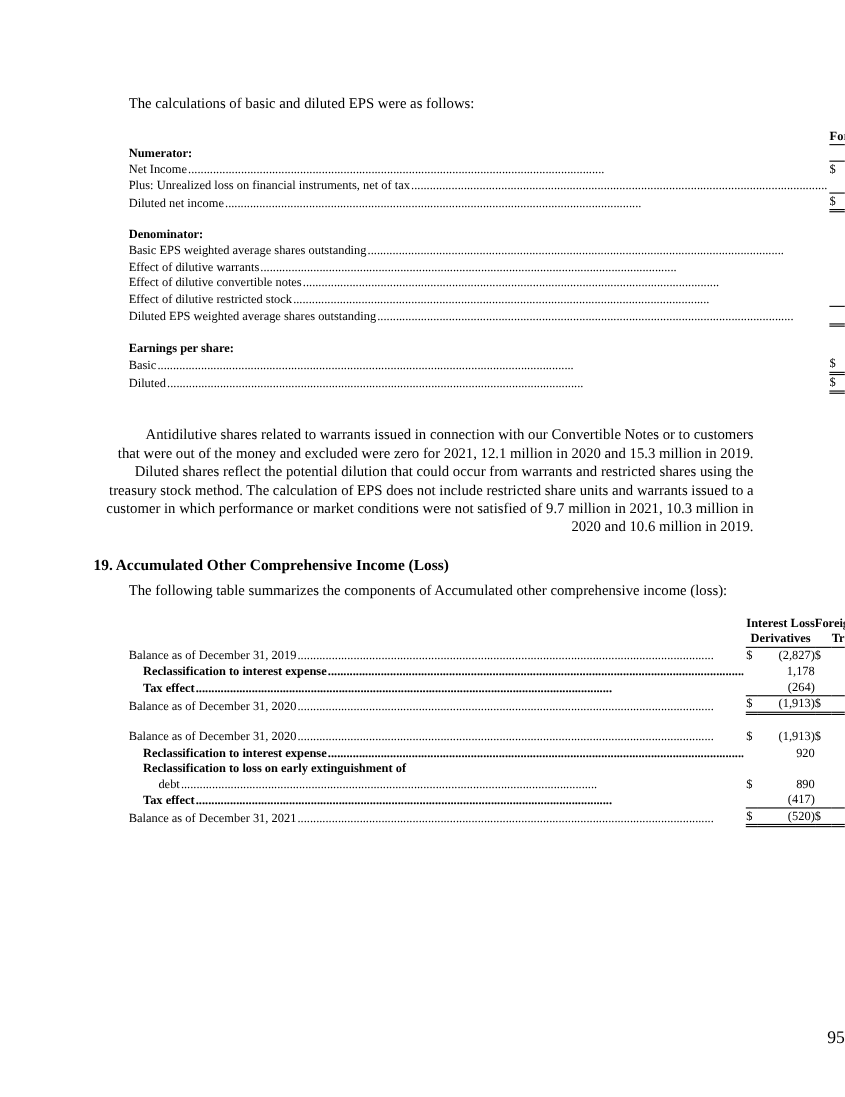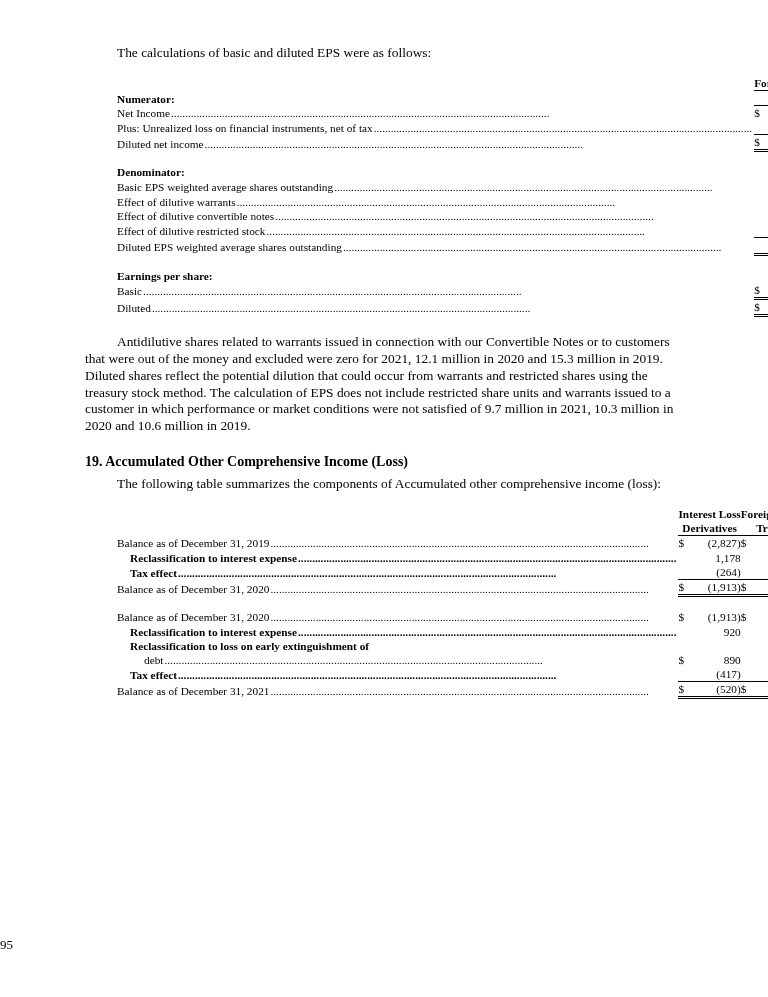--- a/index.html
+++ b/index.html
@@ -1,23 +1,23 @@
 <!DOCTYPE html>
 <html><head>
 <meta charset="utf-8">
 <style>
   * { margin:0; padding:0; box-sizing:border-box; }
   html, body { background:#ffffff; }
   body {
     width:768px; height:997px; position:relative; overflow:hidden;
     font-family:"Liberation Serif", serif; color:#000;
   }
-  .page { position:relative; width:768px; height:997px; padding:45px 83px 0 85px; }
+  .page { position:relative; width:768px; height:997px; padding:86px 83px 0 85px; }
   .para { font-size:13.4px; line-height:1.26; text-indent:32px; }
-  .para2 { margin-top:17px; }
+  .para2 { margin-top:29px;text-align:right; }
   .para3 { margin-top:6px; }
   .heading { font-size:14px; font-weight:bold; margin-top:19px; }
 
   table { border-collapse:collapse; table-layout:fixed; }
   td {
     font-size:11.3px; line-height:1.25; vertical-align:bottom;
     padding:0; height:14.6px; white-space:nowrap;
   }
   .t1 { margin:14px 0 0 32px; }
   .t2 { margin:14px 0 0 32px; }
@@ -25,21 +25,21 @@
   .b { font-weight:bold; }
   .ctr { text-align:center; }
   .u1 { border-bottom:1px solid #000; }
   .u2 { border-bottom:3px double #000; }
   .fx { display:flex; align-items:baseline; overflow:hidden; }
   .dots { flex:1 1 0; overflow:hidden; white-space:nowrap; margin-left:1px; margin-right:2px; }
   .dots::after { content:"......................................................................................................................................"; }
   .i1 { padding-left:13px;font-weight:bold; }
   .i2 { padding-left:27px;align-items:center; }
   .sp td { height:14px; }
-  .footer { position:absolute; left:0; right:0; bottom:44px; text-align:left; font-size:13px; }
+  .footer { position:absolute; left:0; right:0; bottom:44px; text-align:right; font-size:16px; }
 </style>
 </head>
 <body>
 
 <div class="page">
 
   <p class="para para1">The calculations of basic and diluted EPS were as follows:</p>
 
   <table class="t1">
     <colgroup>

